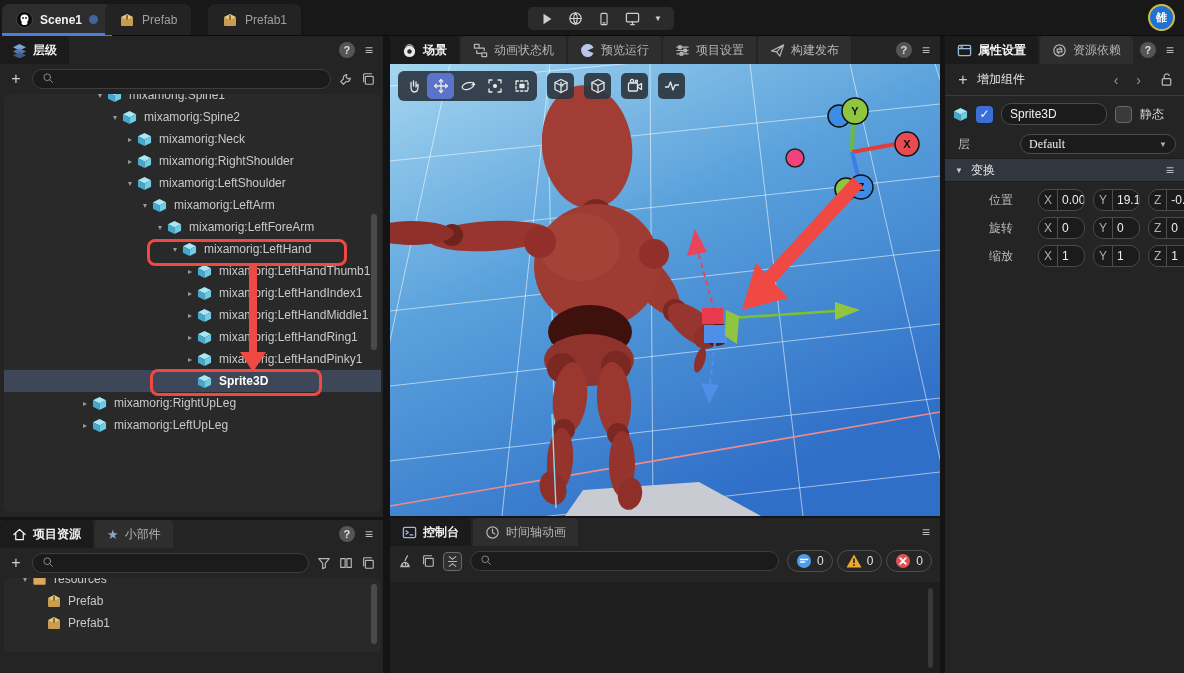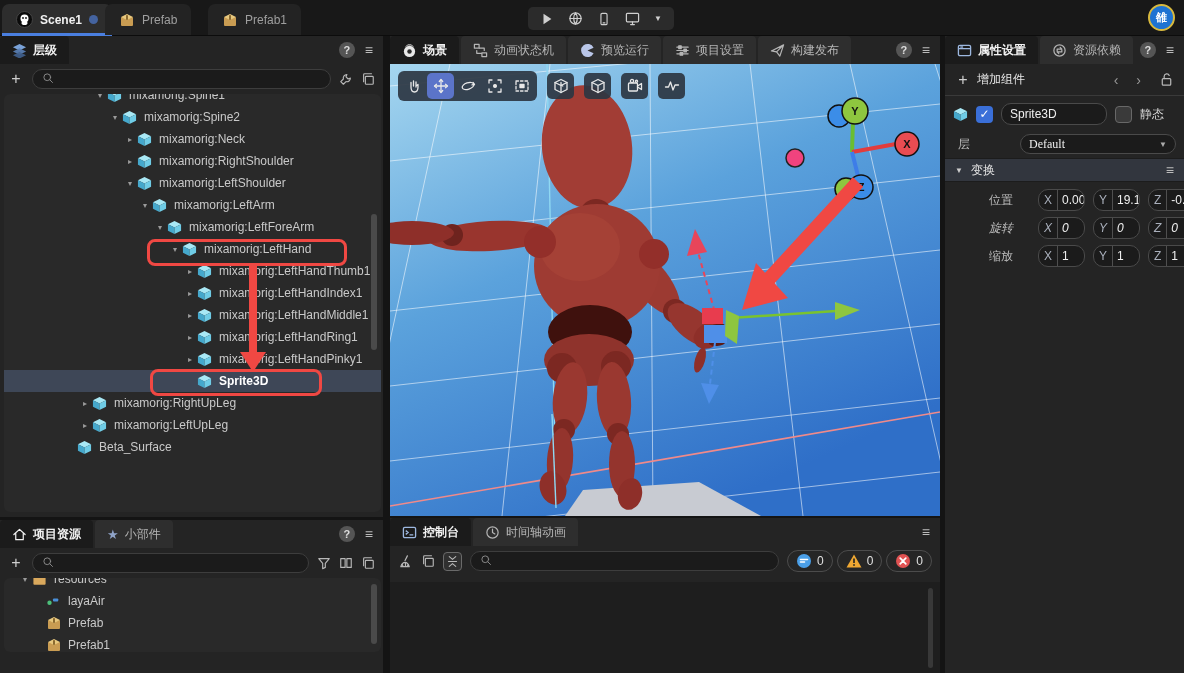--- a/index.html
+++ b/index.html
@@ -360,31 +360,20 @@
           <span class="tri">▸</span>
           <span class="ric">
             <svg width="15" height="15" viewBox="0 0 16 16">
               <polygon points="8,1 15,4.5 8,8 1,4.5" fill="#a8e8f5"></polygon>
               <polygon points="1,4.5 8,8 8,15 1,11.5" fill="#45a8cc"></polygon>
               <polygon points="15,4.5 8,8 8,15 15,11.5" fill="#6fcce6"></polygon>
             </svg>
           </span>
           <span>mixamorig:LeftUpLeg</span>
         </div>
-        <div class="trow" style="padding-left: 59px;">
-          <span class="tri"></span>
-          <span class="ric">
-            <svg width="15" height="15" viewBox="0 0 16 16">
-              <polygon points="8,1 15,4.5 8,8 1,4.5" fill="#a8e8f5"></polygon>
-              <polygon points="1,4.5 8,8 8,15 1,11.5" fill="#45a8cc"></polygon>
-              <polygon points="15,4.5 8,8 8,15 15,11.5" fill="#6fcce6"></polygon>
-            </svg>
-          </span>
-          <span>Beta_Surface</span>
-        </div>
       </div>
     <div class="vscroll" style="left:371px;top:178px;height:136px;"></div>
 
     <div class="anno-box" style="left:147px;top:203px;width:200px;height:27px;"></div>
     <div class="anno-box" style="left:150px;top:333px;width:172px;height:27px;"></div>
     <svg class="abs" style="left:238px;top:230px;z-index:6;pointer-events:none;" width="30" height="106">
       <rect x="11" y="0" width="8" height="88" fill="#f04843"></rect>
       <polygon points="2,86 28,86 15,106" fill="#f04843"></polygon>
     </svg>
   </div>
@@ -439,30 +428,20 @@
     <div class="treebox" id="asset-tree" style="left:4px;top:58px;width:377px;height:74px;">
         <div class="trow" style="margin-top: -10px; padding-left: 14px;">
           <span class="tri">▾</span>
           <span class="ric">
             <svg width="15" height="15" viewBox="0 0 16 16">
               <path d="M1.5 3.5h5l1.5 2h6.5v7a1 1 0 0 1-1 1h-11a1 1 0 0 1-1-1z" fill="#d9a85c"></path>
               <path d="M1.5 3.5h5l1.5 2H1.5z" fill="#e8c07a"></path>
             </svg>
           </span>
           <span>resources</span>
-        </div>
-        <div class="trow" style="padding-left: 28px;">
-          <span class="tri"></span>
-          <span class="ric">
-            <svg width="14" height="14" viewBox="0 0 16 16">
-              <circle cx="4" cy="10" r="2.5" fill="#4cbf7a"></circle>
-              <rect x="8" y="5" width="6" height="3.5" rx="1" fill="#4a8fd8"></rect>
-            </svg>
-          </span>
-          <span>layaAir</span>
         </div>
         <div class="trow" style="padding-left: 28px;">
           <span class="tri"></span>
           <span class="ric">
             <svg width="16" height="16" viewBox="0 0 16 16">
               <rect x="2" y="5" width="12" height="9" rx="1" fill="#c99c52"></rect>
               <polygon points="2,5 8,2 14,5 8,8" fill="#e8c87e"></polygon>
               <rect x="7" y="3.2" width="2" height="4.6" fill="#8a6a30"></rect>
             </svg>
           </span>
@@ -861,21 +840,21 @@
         <span class="ibox">
               <span class="axis-pre">Y</span>
               <span class="axis-val">19.1</span>
             </span>
         <span class="ibox">
               <span class="axis-pre">Z</span>
               <span class="axis-val">-0.0</span>
             </span>
       </span>
         </div>
-        <div class="irow tr-row" style="position: relative; font-style: italic;">
+        <div class="irow tr-row" style="position: relative;">
           <span class="tr-label">旋转</span>
       <span class="tr-fields">
         <span class="ibox">
               <span class="axis-pre">X</span>
               <span class="axis-val">0</span>
             </span>
         <span class="ibox">
               <span class="axis-pre">Y</span>
               <span class="axis-val">0</span>
             </span>

